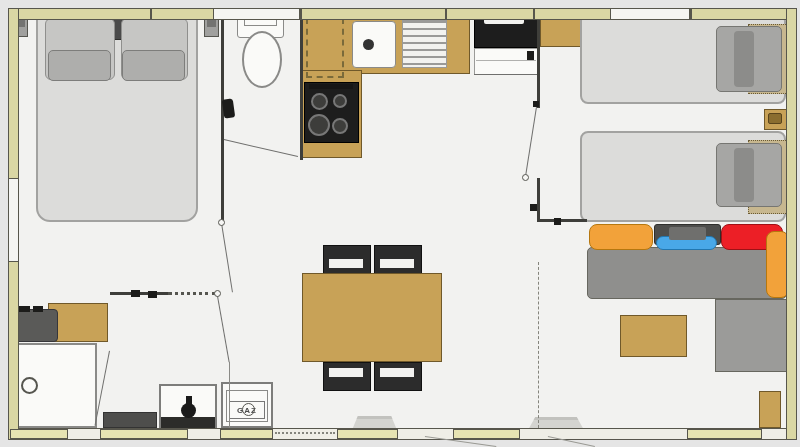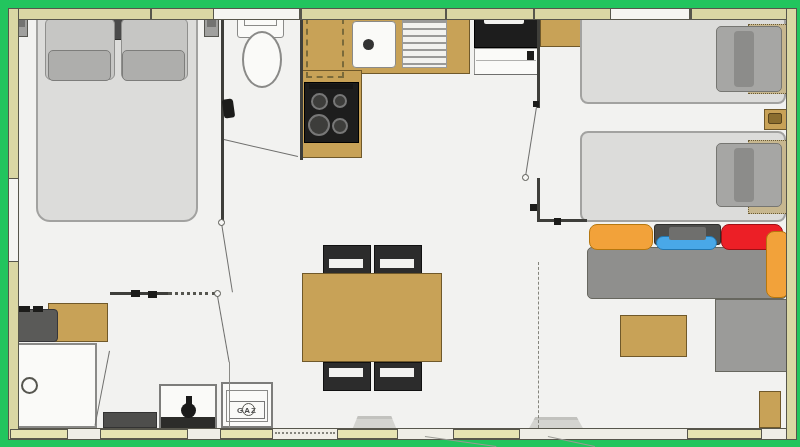--- a/index.html
+++ b/index.html
@@ -1,16 +1,16 @@
 <!DOCTYPE html>
 <html style="--wall-band: #dad7a4; --wall-band-border: #57564c; --window-white: #f5f5f2; --window-strip: #e6e3b2; --bottom-band: #efeee6; --wall-dark: #3e3e3a; --floor: #f2f2f0; --wood: #c8a257; --wood-border: #70592a; --wood-light: #c7b78f; --wood-light-border: #6b5b33; --mattress: #dcdcda; --mattress-border: #a2a2a0; --pillow: #c6c6c4; --pillow-border: #8f8f8d; --pillow-small: #aeaeac; --pillow-twin: #a6a6a4; --headboard: #4a4a4a; --sofa: #8f8f8d; --sofa-border: #67675f; --chaise: #9b9b99; --orange: #f2a23a; --orange-border: #b5770f; --red: #ec1f26; --red-border: #9e1116; --blue: #49a8e8; --blue-border: #2277b0; --dark-cushion: #4e4e4c; --appliance: #1d1d1d; --fixture: #fafaf8; --fixture-border: #8a8a88; --chair: #2c2c2c; --line: #6f6f6d; --basin: #5a5a58; --gaz-text: #4a4a4a;"><head>
 <meta charset="utf-8">
 <style>
   html,body{margin:0;padding:0;background:#ffffff;}
-  .plan{position:relative;width:800px;height:447px;background:#22c55e;overflow:hidden;
+  .plan{position:relative;width:800px;height:447px;background:#e5e5e5;overflow:hidden;
         font-family:"Liberation Sans", sans-serif;}
   .abs{position:absolute;box-sizing:border-box;}
 
   
   .floor{background:var(--floor);z-index:1;}
 
   
   .band{background:var(--wall-band);border:1px solid var(--wall-band-border);z-index:6;}
   .band-bottom{background:var(--bottom-band);}
   .band-window{background:var(--window-white);border:1px solid var(--wall-band-border);z-index:7;}

